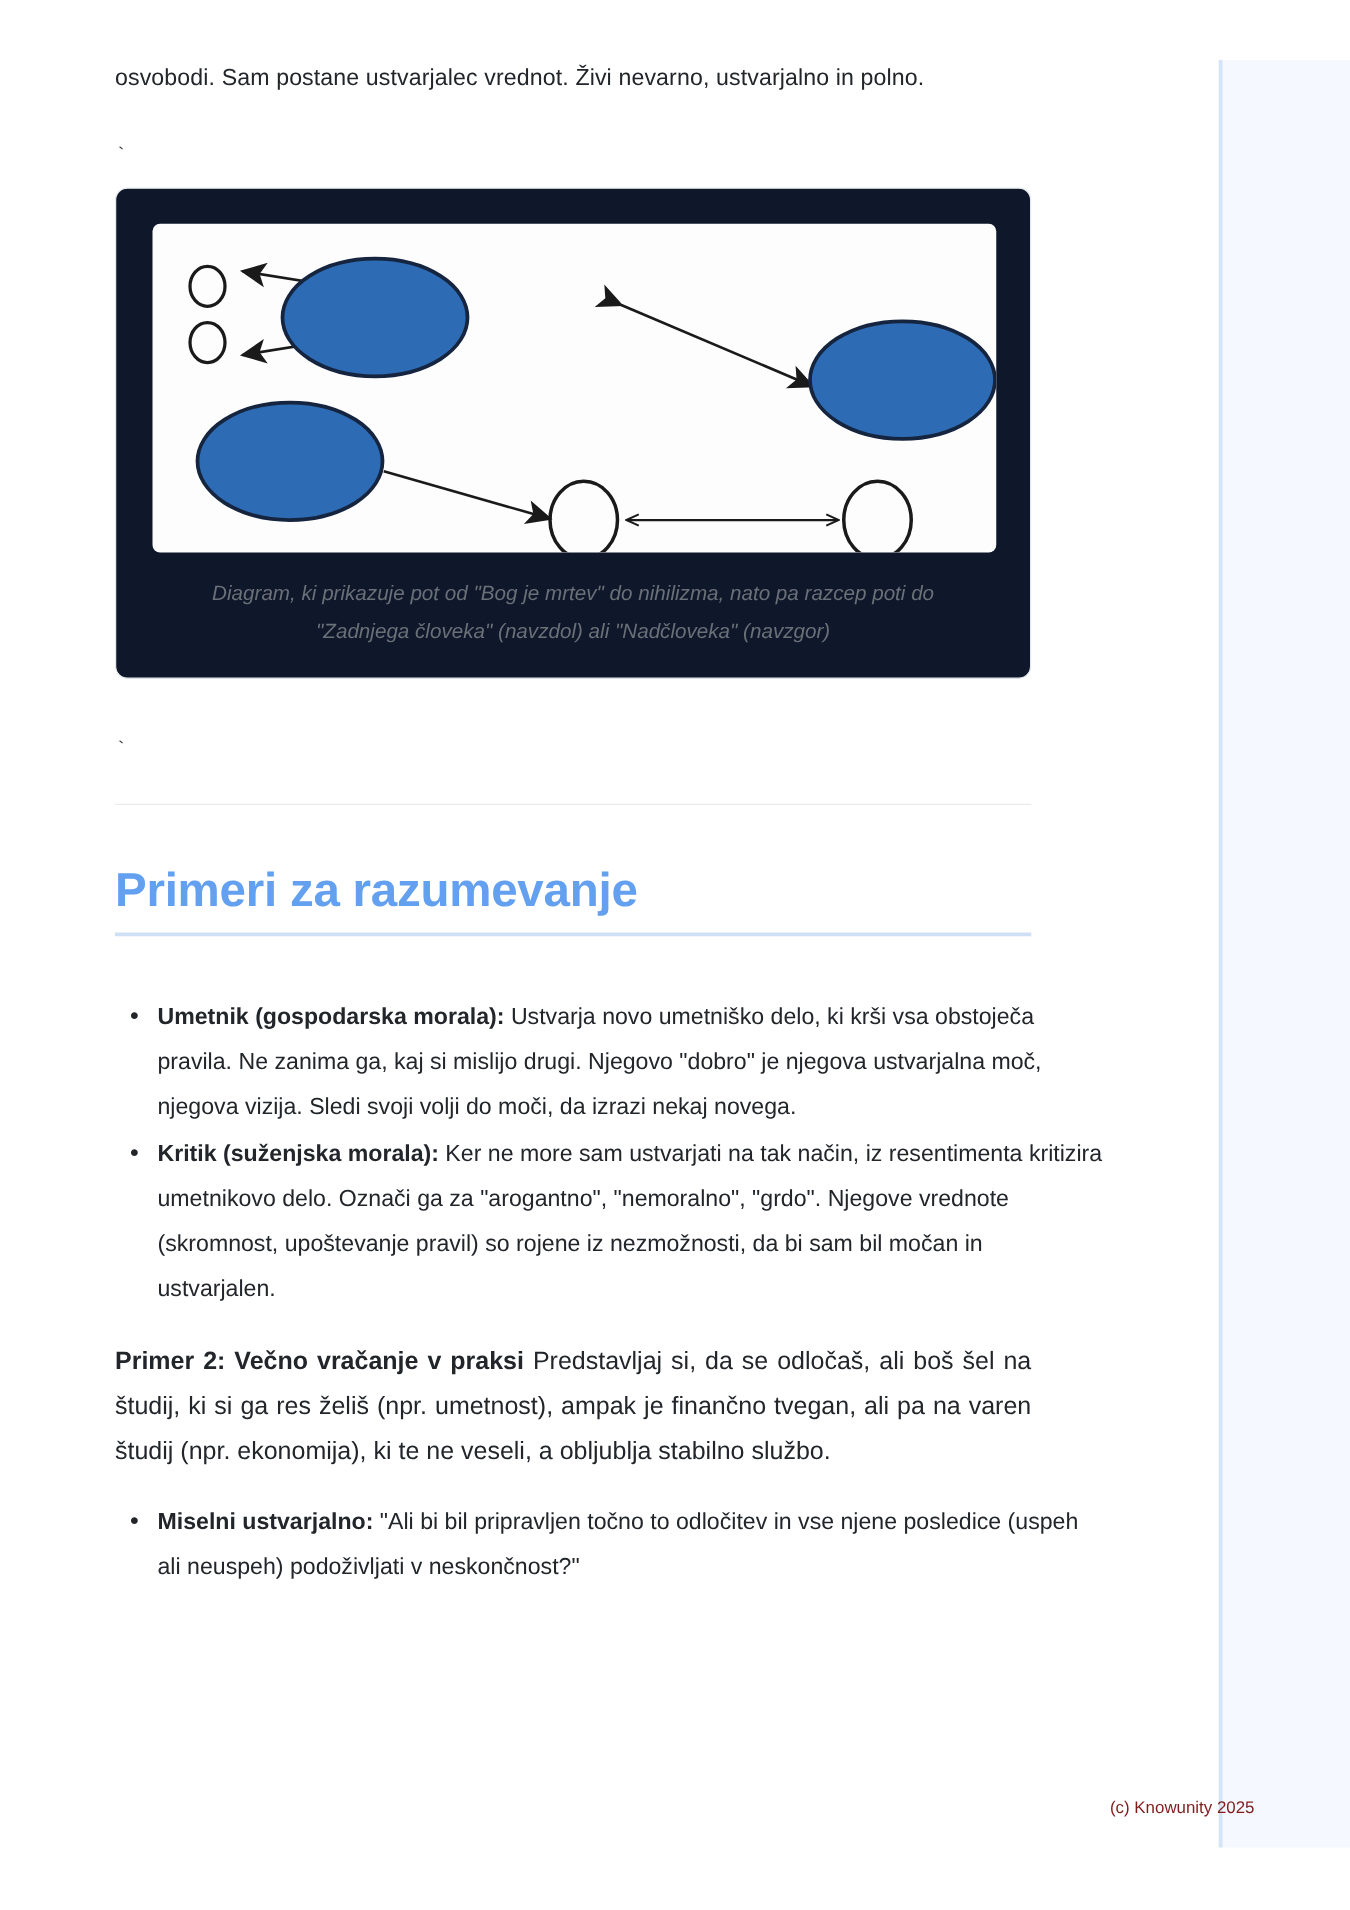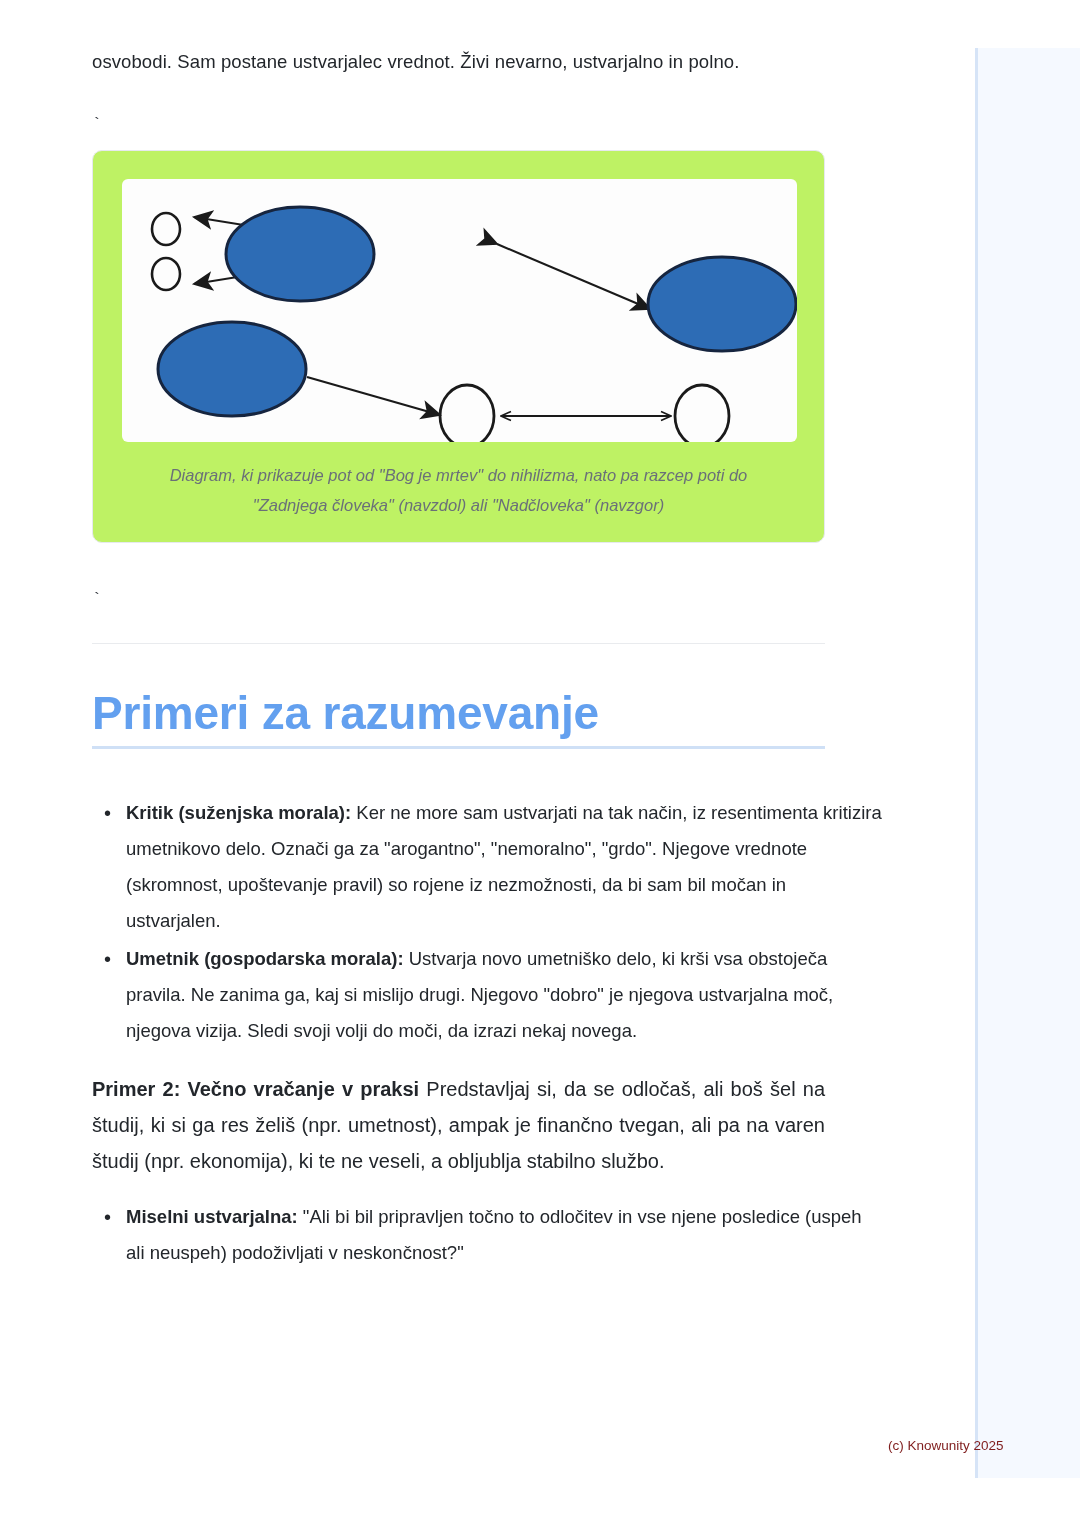--- a/index.html
+++ b/index.html
@@ -56,21 +56,21 @@
 
   .spacer-28 { height: 28px; }
   .spacer-40 { height: 40px; }
 
   
   .figure-card {
     margin-top: 8px;
     width: 733px;
     border: 1px solid #e6e9ee;
     border-radius: 10px;
-    background: #bef264;
+    background: #0f172a;
     padding: 28px 29px 22px 29px;
     box-sizing: border-box;
   }
   .figure-image {
     width: 675px;
     height: 263px;
     background: #fdfdfd;
     border-radius: 6px;
     position: relative;
     overflow: hidden;
@@ -88,21 +88,21 @@
 
   
   hr.section-divider {
     border: 0;
     border-top: 1px solid #e9ebee;
     margin: 0;
     width: 733px;
   }
   h2.section-title {
     margin: 0;
-    font-size: 46px;
+    font-size: 38px;
     line-height: 46px;
     font-weight: 700;
     color: #63a0ef;
     letter-spacing: -0.2px;
   }
   .title-underline {
     width: 733px;
     height: 3px;
     background: #cfe0f6;
     margin-top: 10px;
@@ -215,27 +215,27 @@
   <hr class="section-divider">
 
   <div style="height:46px"></div>
   <h2 class="section-title">Primeri za razumevanje</h2>
   <div class="title-underline"></div>
 
   <div style="height:28px"></div>
 
   <div style="height:18px"></div>
   <ul class="bullets">
+    <li><span class="b">Umetnik (gospodarska morala):</span><span> Ustvarja novo umetniško delo, ki krši vsa obstoječa pravila. Ne zanima ga, kaj si mislijo drugi. Njegovo "dobro" je njegova ustvarjalna moč, njegova vizija. Sledi svoji volji do moči, da izrazi nekaj novega.</span></li>
     <li><span class="b">Kritik (suženjska morala):</span><span> Ker ne more sam ustvarjati na tak način, iz resentimenta kritizira umetnikovo delo. Označi ga za "arogantno", "nemoralno", "grdo". Njegove vrednote (skromnost, upoštevanje pravil) so rojene iz nezmožnosti, da bi sam bil močan in ustvarjalen.</span></li>
-    <li><span class="b">Umetnik (gospodarska morala):</span><span> Ustvarja novo umetniško delo, ki krši vsa obstoječa pravila. Ne zanima ga, kaj si mislijo drugi. Njegovo "dobro" je njegova ustvarjalna moč, njegova vizija. Sledi svoji volji do moči, da izrazi nekaj novega.</span></li>
   </ul>
 
   <div style="height:20px"></div>
   <p class="justified"><span class="b">Primer 2: Večno vračanje v praksi</span><span> Predstavljaj si, da se odločaš, ali boš šel na študij, ki si ga res želiš (npr. umetnost), ampak je finančno tvegan, ali pa na varen študij (npr. ekonomija), ki te ne veseli, a obljublja stabilno službo.</span></p>
 
   <div style="height:20px"></div>
   <ul class="bullets">
-    <li><span class="b">Miselni ustvarjalna:</span><span> "Ali bi bil pripravljen točno to odločitev in vse njene posledice (uspeh ali neuspeh) podoživljati v neskončnost?"</span></li>
+    <li><span class="b">Miselni ustvarjalno:</span><span> "Ali bi bil pripravljen točno to odločitev in vse njene posledice (uspeh ali neuspeh) podoživljati v neskončnost?"</span></li>
   </ul>
 
 </div>
 
 <div class="watermark">(c) Knowunity 2025</div>
 
 </body></html>

